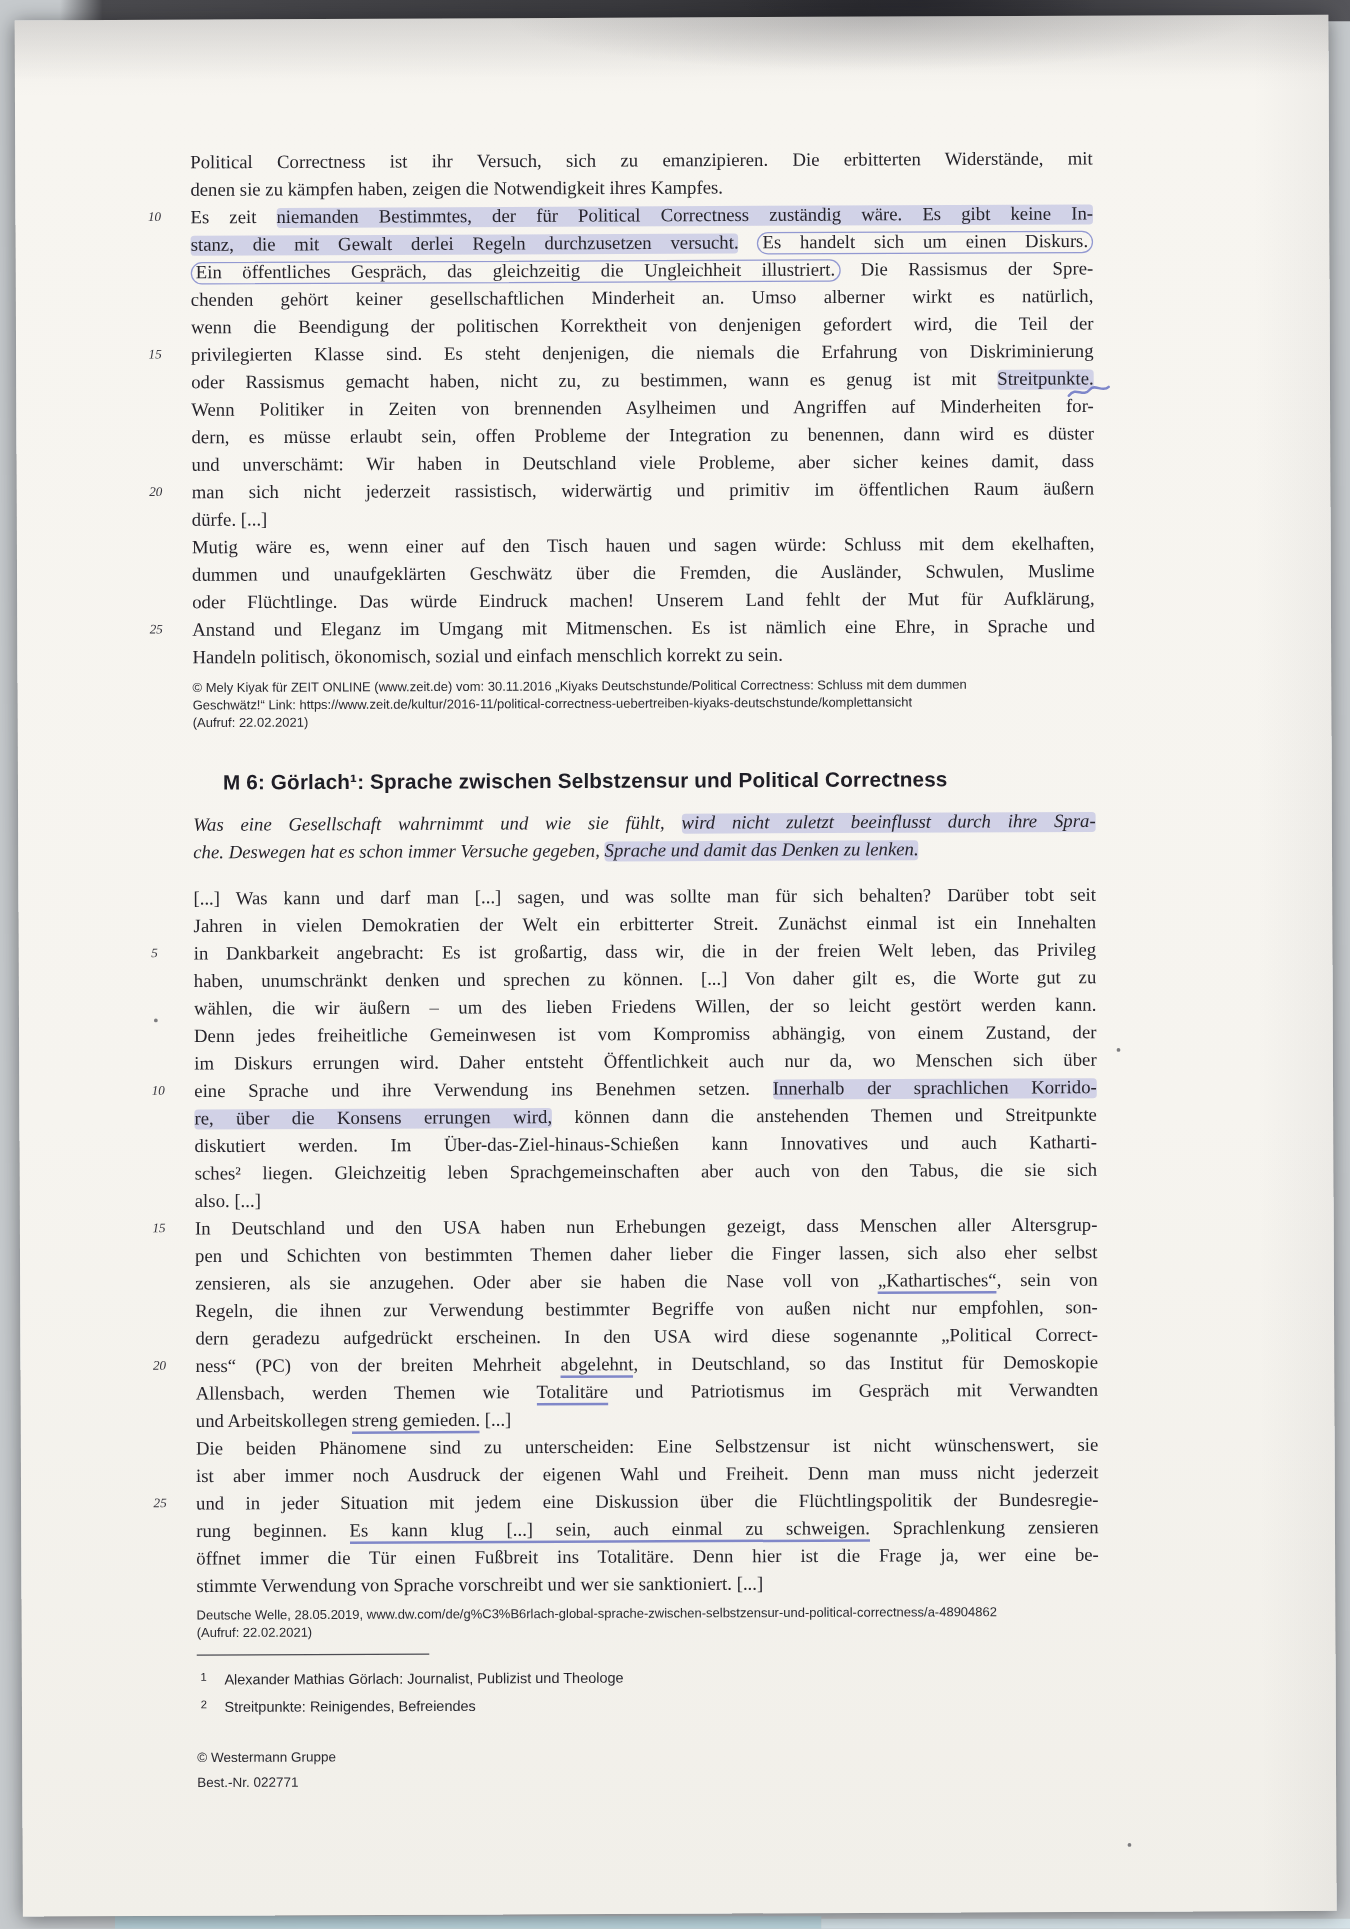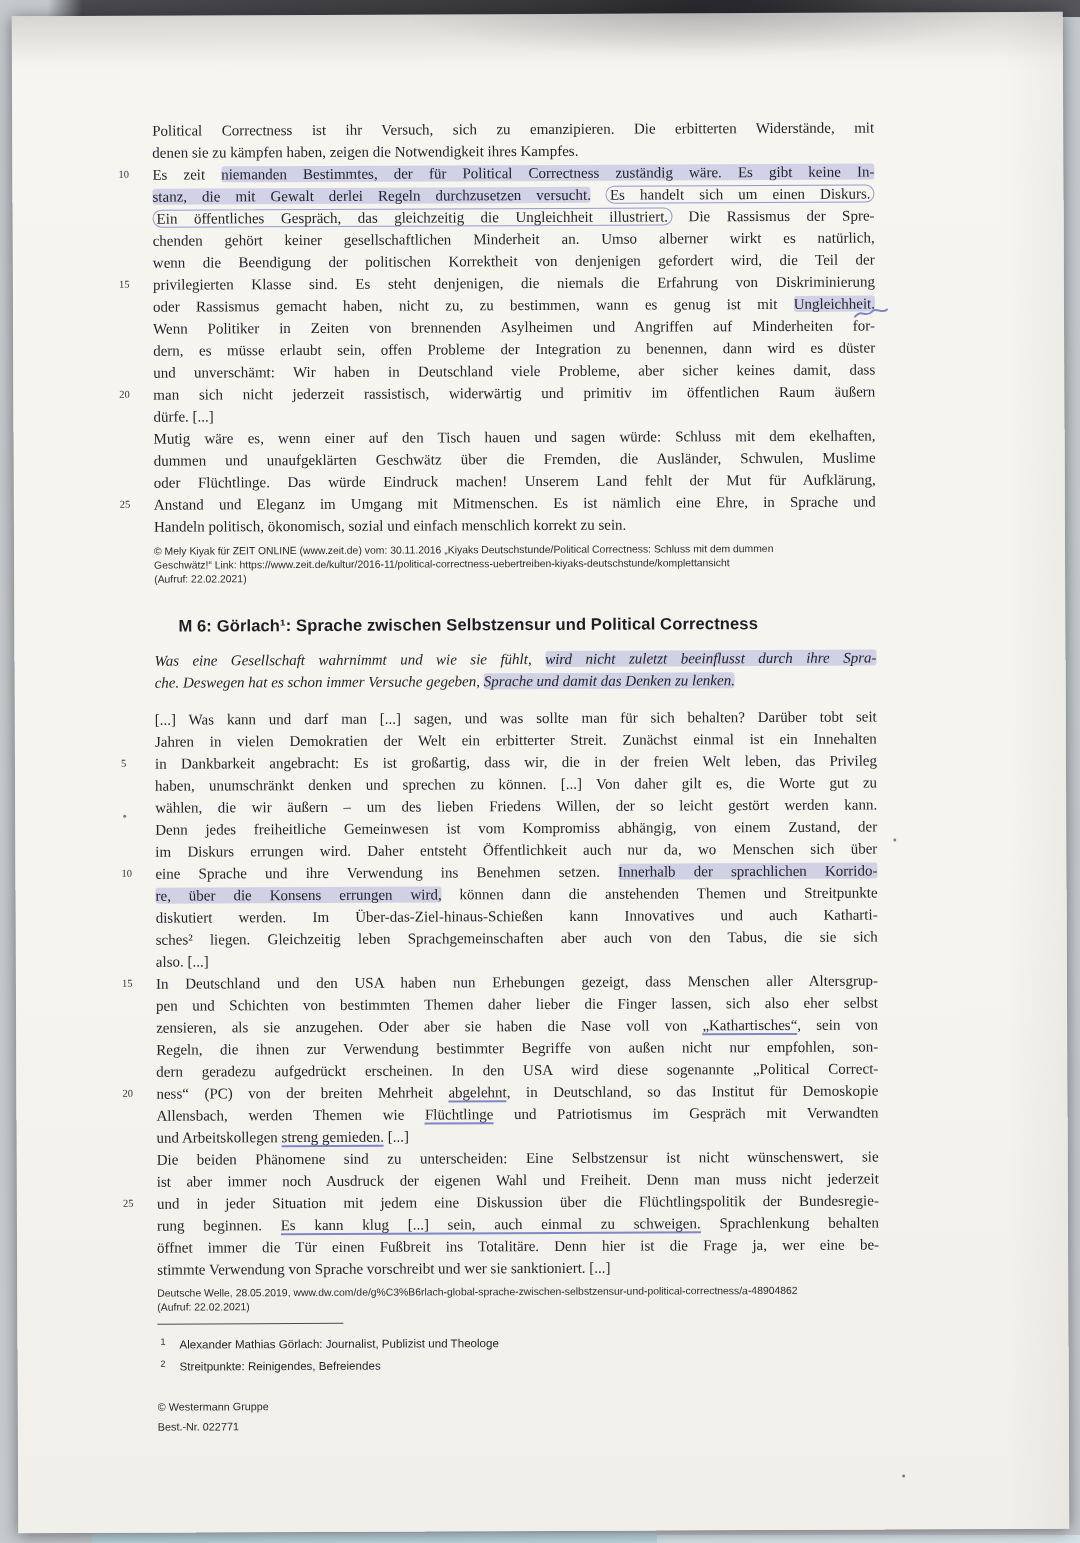--- a/index.html
+++ b/index.html
@@ -22,21 +22,21 @@
       radial-gradient(ellipse 430px 62px at 66% 0%, rgba(58,58,64,0.22), transparent 70%),
       linear-gradient(180deg, rgba(82,82,88,0.14), transparent 48px),
       linear-gradient(270deg, rgba(120,120,126,0.08), transparent 60px); }
 
   .content { position:absolute; left:140px; top:104px; width:722px; color:#26242b; }
 
   .tline { position:relative; height:22px; line-height:22px; font-size:15px;
     text-align:justify; text-align-last:justify; }
   .tline.endline { text-align-last:left; }
   .lnum { position:absolute; left:-34px; top:0; width:26px; text-align:right;
-    font-size:10.5px; line-height:22px; color:#35343c; }
+    font-size:10.5px; line-height:22px; color:#35343c;font-style:italic; }
 
   .hl { background:rgba(130,138,212,0.32); border-radius:3px; }
   .ul { border-bottom:2px solid rgba(95,105,190,0.78); }
   .ci { border:1.5px solid rgba(104,114,196,0.7); border-radius:11px; padding:0 3px; }
 
   .src { font-family:"Liberation Sans", sans-serif; font-size:10.4px; line-height:13.8px;
     color:#2a2a31; white-space:pre-line; }
   .src1 { margin-top:7px; }
   .heading { font-family:"Liberation Sans", sans-serif; font-size:16.6px; font-weight:bold;
     color:#1f1e26; margin:31px 0 0 24px; letter-spacing:0.1px; }
@@ -67,21 +67,21 @@
 
     <div class="text1">
         <div class="tline"><span>Political Correctness ist ihr Versuch, sich zu emanzipieren. Die erbitterten Widerstände, mit</span></div>
         <div class="tline endline"><span>denen sie zu kämpfen haben, zeigen die Notwendigkeit ihres Kampfes.</span></div>
         <div class="tline"><span class="lnum">10</span><span>Es zeit </span><span class="hl">niemanden Bestimmtes, der für Political Correctness zuständig wäre. Es gibt keine In-</span></div>
         <div class="tline"><span class="hl">stanz, die mit Gewalt derlei Regeln durchzusetzen versucht.</span><span> </span><span class="ci">Es handelt sich um einen Diskurs.</span></div>
         <div class="tline"><span class="ci">Ein öffentliches Gespräch, das gleichzeitig die Ungleichheit illustriert.</span><span> Die Rassismus der Spre-</span></div>
         <div class="tline"><span>chenden gehört keiner gesellschaftlichen Minderheit an. Umso alberner wirkt es natürlich,</span></div>
         <div class="tline"><span>wenn die Beendigung der politischen Korrektheit von denjenigen gefordert wird, die Teil der</span></div>
         <div class="tline"><span class="lnum">15</span><span>privilegierten Klasse sind. Es steht denjenigen, die niemals die Erfahrung von Diskriminierung</span></div>
-        <div class="tline"><span>oder Rassismus gemacht haben, nicht zu, zu bestimmen, wann es genug ist mit </span><span class="hl">Ungleichheit.</span></div>
+        <div class="tline"><span>oder Rassismus gemacht haben, nicht zu, zu bestimmen, wann es genug ist mit </span><span class="hl">Streitpunkte.</span></div>
         <div class="tline"><span>Wenn Politiker in Zeiten von brennenden Asylheimen und Angriffen auf Minderheiten for-</span></div>
         <div class="tline"><span>dern, es müsse erlaubt sein, offen Probleme der Integration zu benennen, dann wird es düster</span></div>
         <div class="tline"><span>und unverschämt: Wir haben in Deutschland viele Probleme, aber sicher keines damit, dass</span></div>
         <div class="tline"><span class="lnum">20</span><span>man sich nicht jederzeit rassistisch, widerwärtig und primitiv im öffentlichen Raum äußern</span></div>
         <div class="tline endline"><span>dürfe. [...]</span></div>
         <div class="tline"><span>Mutig wäre es, wenn einer auf den Tisch hauen und sagen würde: Schluss mit dem ekelhaften,</span></div>
         <div class="tline"><span>dummen und unaufgeklärten Geschwätz über die Fremden, die Ausländer, Schwulen, Muslime</span></div>
         <div class="tline"><span>oder Flüchtlinge. Das würde Eindruck machen! Unserem Land fehlt der Mut für Aufklärung,</span></div>
         <div class="tline"><span class="lnum">25</span><span>Anstand und Eleganz im Umgang mit Mitmenschen. Es ist nämlich eine Ehre, in Sprache und</span></div>
         <div class="tline endline"><span>Handeln politisch, ökonomisch, sozial und einfach menschlich korrekt zu sein.</span></div>
@@ -110,26 +110,26 @@
         <div class="tline"><span class="hl">re, über die Konsens errungen wird,</span><span> können dann die anstehenden Themen und Streitpunkte</span></div>
         <div class="tline"><span>diskutiert werden. Im Über-das-Ziel-hinaus-Schießen kann Innovatives und auch Katharti-</span></div>
         <div class="tline"><span>sches² liegen. Gleichzeitig leben Sprachgemeinschaften aber auch von den Tabus, die sie sich</span></div>
         <div class="tline endline"><span>also. [...]</span></div>
         <div class="tline"><span class="lnum">15</span><span>In Deutschland und den USA haben nun Erhebungen gezeigt, dass Menschen aller Altersgrup-</span></div>
         <div class="tline"><span>pen und Schichten von bestimmten Themen daher lieber die Finger lassen, sich also eher selbst</span></div>
         <div class="tline"><span>zensieren, als sie anzugehen. Oder aber sie haben die Nase voll von </span><span class="ul">„Kathartisches“</span><span>, sein von</span></div>
         <div class="tline"><span>Regeln, die ihnen zur Verwendung bestimmter Begriffe von außen nicht nur empfohlen, son-</span></div>
         <div class="tline"><span>dern geradezu aufgedrückt erscheinen. In den USA wird diese sogenannte „Political Correct-</span></div>
         <div class="tline"><span class="lnum">20</span><span>ness“ (PC) von der breiten Mehrheit </span><span class="ul">abgelehnt</span><span>, in Deutschland, so das Institut für Demoskopie</span></div>
-        <div class="tline"><span>Allensbach, werden Themen wie </span><span class="ul">Flüchtlinge</span><span> und Patriotismus im Gespräch mit Verwandten</span></div>
+        <div class="tline"><span>Allensbach, werden Themen wie </span><span class="ul">Totalitäre</span><span> und Patriotismus im Gespräch mit Verwandten</span></div>
         <div class="tline endline"><span>und Arbeitskollegen </span><span class="ul">streng gemieden.</span><span> [...]</span></div>
         <div class="tline"><span>Die beiden Phänomene sind zu unterscheiden: Eine Selbstzensur ist nicht wünschenswert, sie</span></div>
         <div class="tline"><span>ist aber immer noch Ausdruck der eigenen Wahl und Freiheit. Denn man muss nicht jederzeit</span></div>
         <div class="tline"><span class="lnum">25</span><span>und in jeder Situation mit jedem eine Diskussion über die Flüchtlingspolitik der Bundesregie-</span></div>
-        <div class="tline"><span>rung beginnen. </span><span class="ul">Es kann klug [...] sein, auch einmal zu schweigen.</span><span> Sprachlenkung behalten</span></div>
+        <div class="tline"><span>rung beginnen. </span><span class="ul">Es kann klug [...] sein, auch einmal zu schweigen.</span><span> Sprachlenkung zensieren</span></div>
         <div class="tline"><span>öffnet immer die Tür einen Fußbreit ins Totalitäre. Denn hier ist die Frage ja, wer eine be-</span></div>
         <div class="tline endline"><span>stimmte Verwendung von Sprache vorschreibt und wer sie sanktioniert. [...]</span></div>
       </div>
 
     <div class="src src2">Deutsche Welle, 28.05.2019, www.dw.com/de/g%C3%B6rlach-global-sprache-zwischen-selbstzensur-und-political-correctness/a-48904862
 (Aufruf: 22.02.2021)</div>
 
     <div class="divider"></div>
 
     <div class="footnotes">

